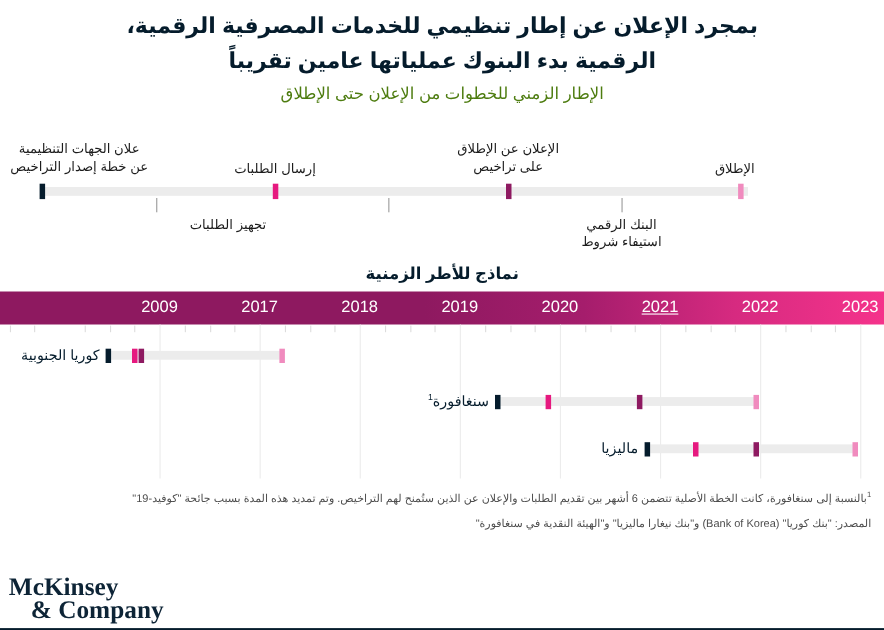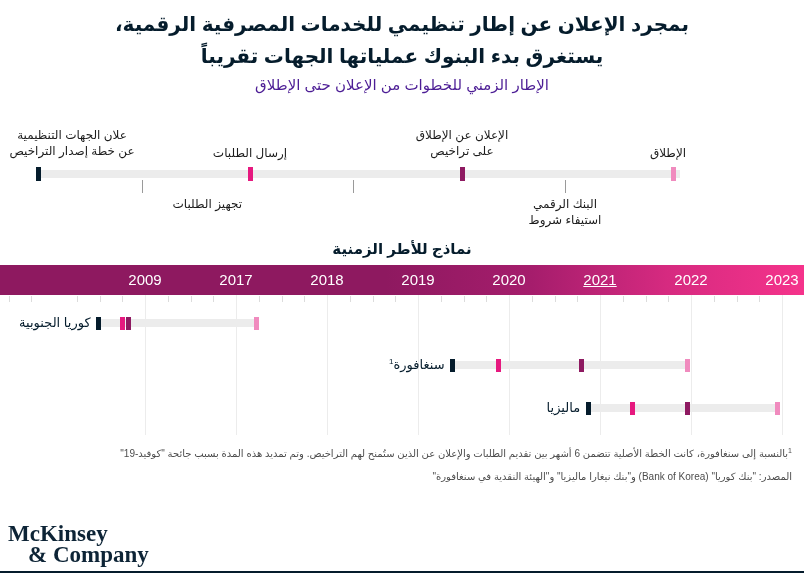--- a/index.html
+++ b/index.html
@@ -1,21 +1,21 @@
 <!DOCTYPE html>
 <html lang="ar"><head>
 <meta charset="utf-8">
 <style>
   html,body{margin:0;padding:0;background:#fff;}
   .page{position:relative;width:804px;height:573px;background:#ffffff;overflow:hidden;
         font-family:"Liberation Sans","DejaVu Sans",sans-serif;color:#051c2c;}
   .title{position:absolute;top:8px;left:0;width:804px;text-align:center;direction:rtl;
          font-weight:bold;font-size:20px;line-height:32px;color:#051c2c;}
   .subtitle{position:absolute;top:76px;left:0;width:804px;text-align:center;direction:rtl;
-            font-size:15px;color:#4c1d95;}
+            font-size:15px;color:#4d7c0f;}
   
   .process{position:absolute;top:110px;left:0;width:804px;height:125px;}
   .proc-bar{position:absolute;top:60px;height:8px;background:#ececec;}
   .proc-marker{position:absolute;top:57px;width:5px;height:14px;}
   .proc-label{position:absolute;direction:rtl;text-align:center;font-size:12px;line-height:16px;color:#1c1c1c;}
   .proc-tick{position:absolute;top:70px;width:1px;height:13px;background:#9a9a9a;}
   .section-title{position:absolute;top:240px;left:0;width:804px;text-align:center;direction:rtl;
                  font-weight:bold;font-size:15px;color:#051c2c;}
   
   .band{position:absolute;top:265px;left:0;width:804px;height:30px;
@@ -39,21 +39,21 @@
   .logo .l2{margin-left:20px;}
   .bottom-rule{position:absolute;left:0;bottom:0;width:804px;height:2px;background:#051c2c;}
 </style>
 </head>
 <body>
 
 <div class="page">
 
   <div class="title">
     <div>بمجرد الإعلان عن إطار تنظيمي للخدمات المصرفية الرقمية،</div>
-    <div>يستغرق بدء البنوك عملياتها الجهات تقريباً</div>
+    <div>الرقمية بدء البنوك عملياتها عامين تقريباً</div>
   </div>
   <div class="subtitle">الإطار الزمني للخطوات من الإعلان حتى الإطلاق</div>
 
   <div class="process" id="process">
       <div class="proc-bar" style="left: 38px; width: 642px;"></div>
       <div class="proc-marker" style="left: 35.5px; background: rgb(5, 28, 44);"></div>
       <div class="proc-label" style="left: -28px; width: 200px; top: 17px;">
         <div>علان الجهات التنظيمية</div>
         <div>عن خطة إصدار التراخيص</div>
       </div>

